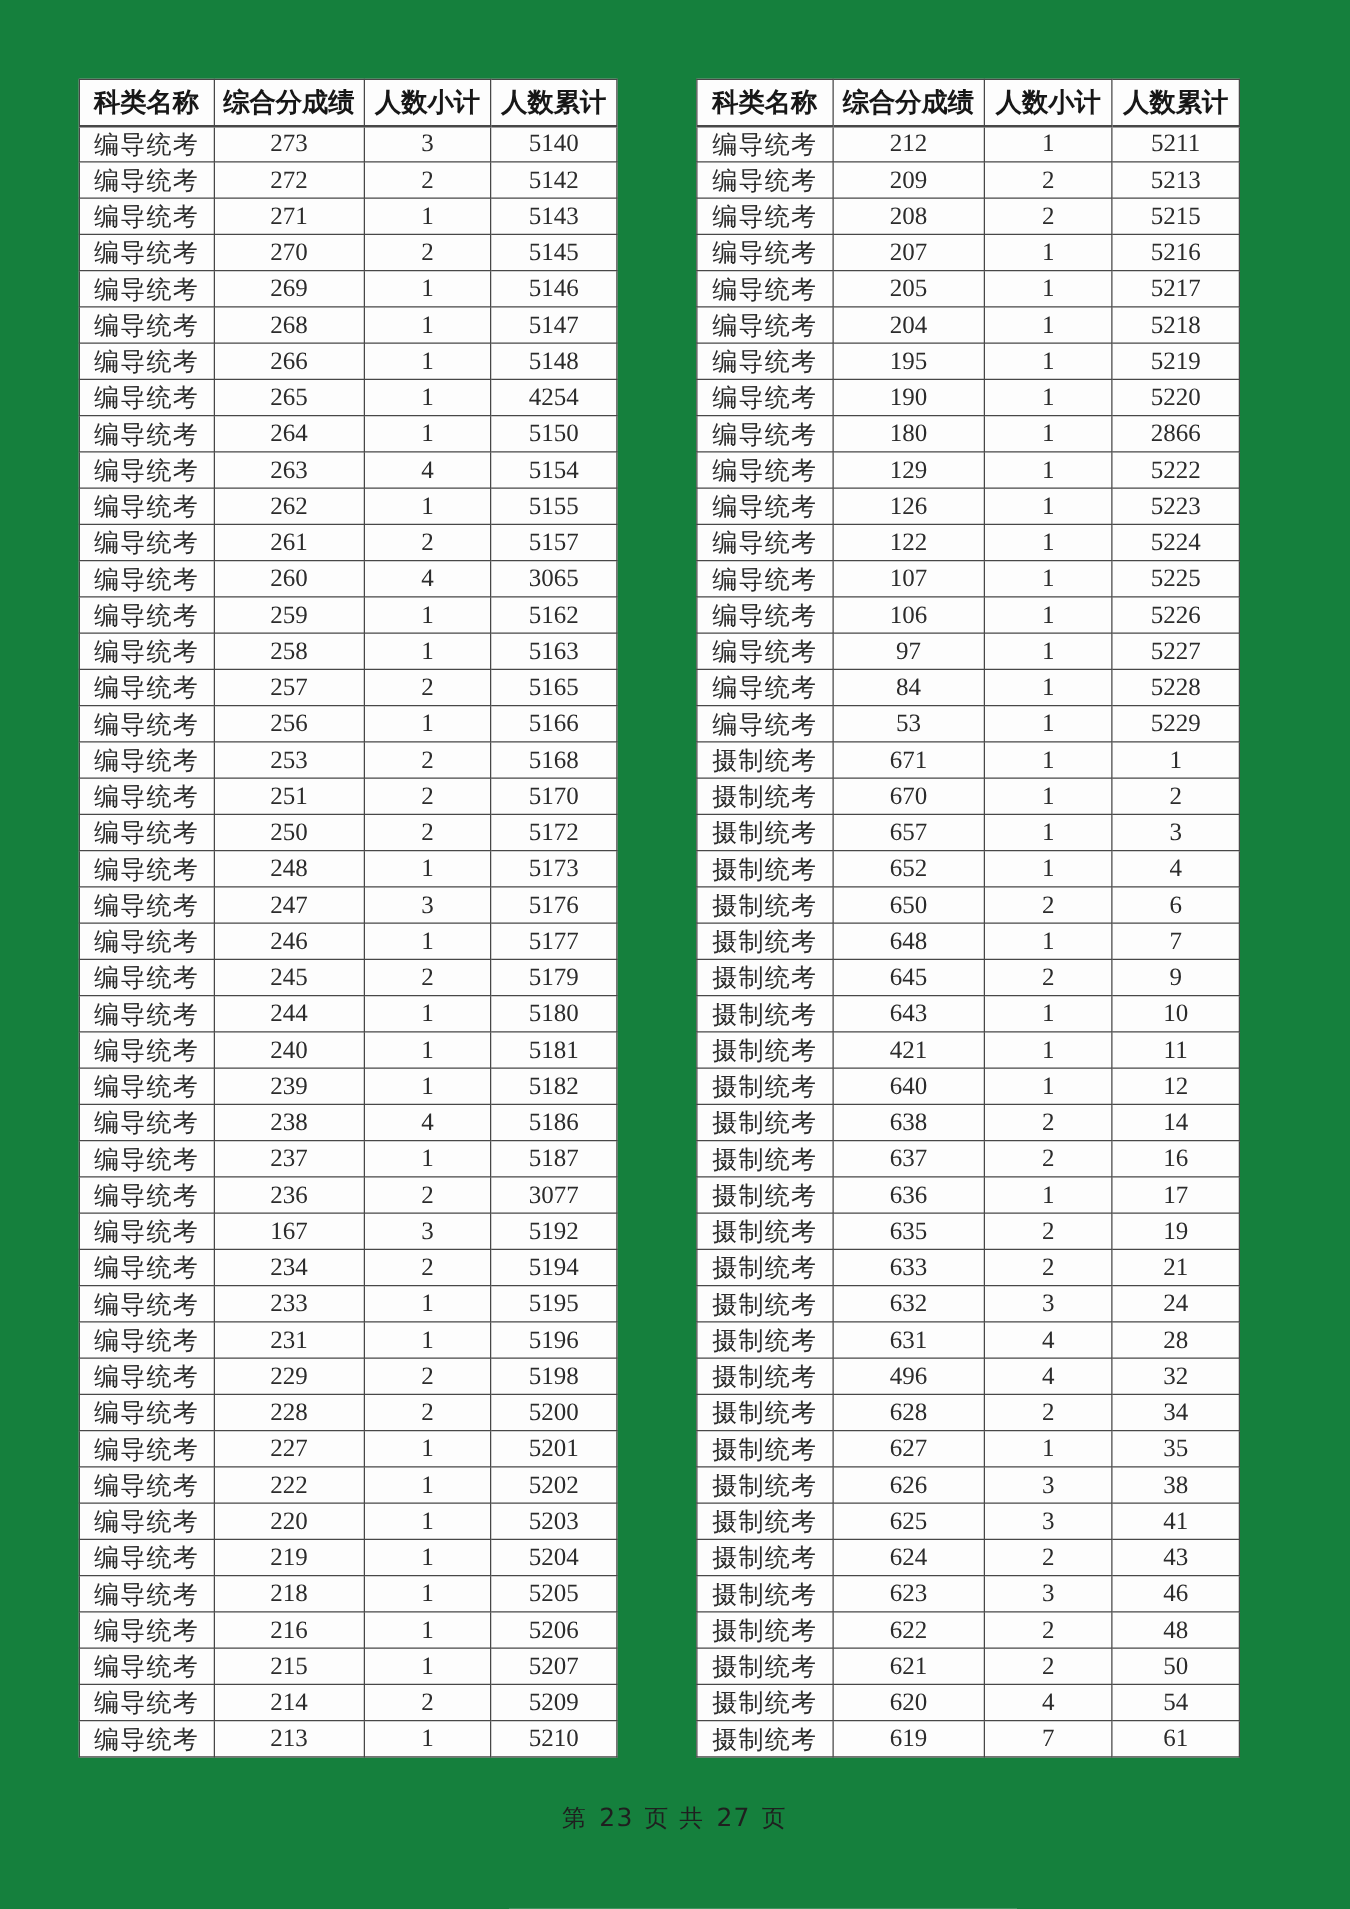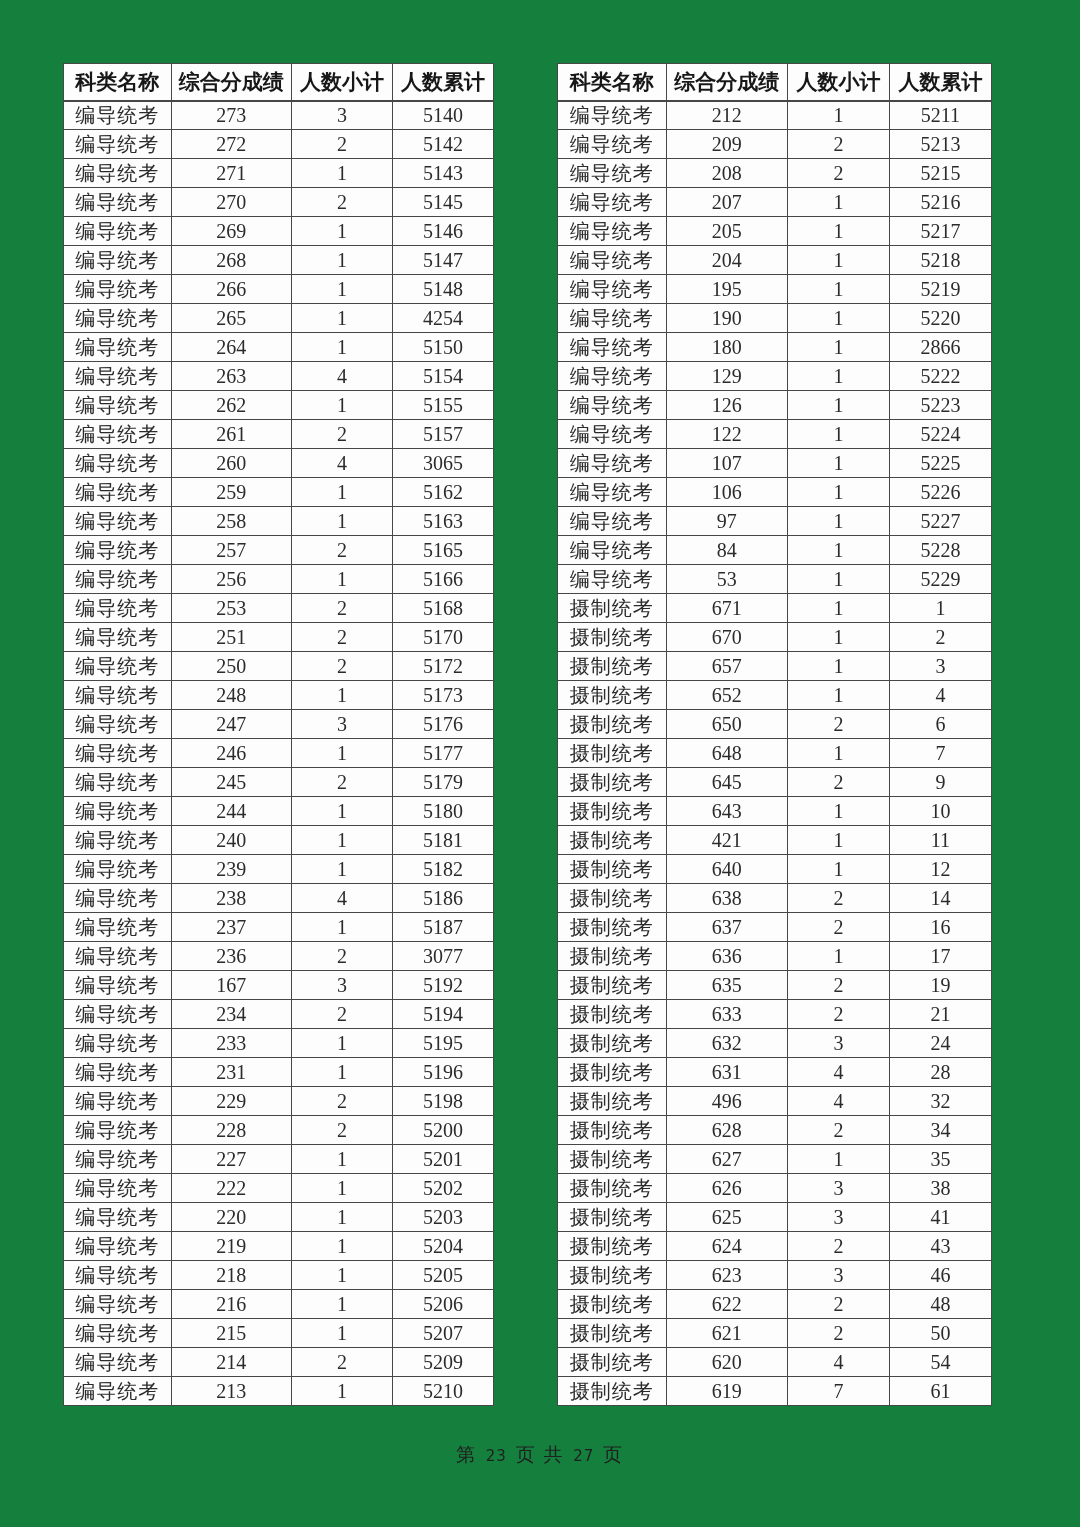--- a/index.html
+++ b/index.html
@@ -54,21 +54,21 @@
     top: 1442px;
     left: 0;
     width: 100%;
     text-align: center;
     font-size: 19px;
     color: #1f1f1f;
     letter-spacing: 2px;
   }
   .footer .num {
     font-family: "DejaVu Sans", "Liberation Sans", sans-serif;
-    font-size: 15px;
+    font-size: 20px;
     letter-spacing: 1px;
     padding: 0 2px;
   }
 </style>
 </head>
 <body>
 
 <div class="page">
 
   <table class="score-table" id="table-0">

